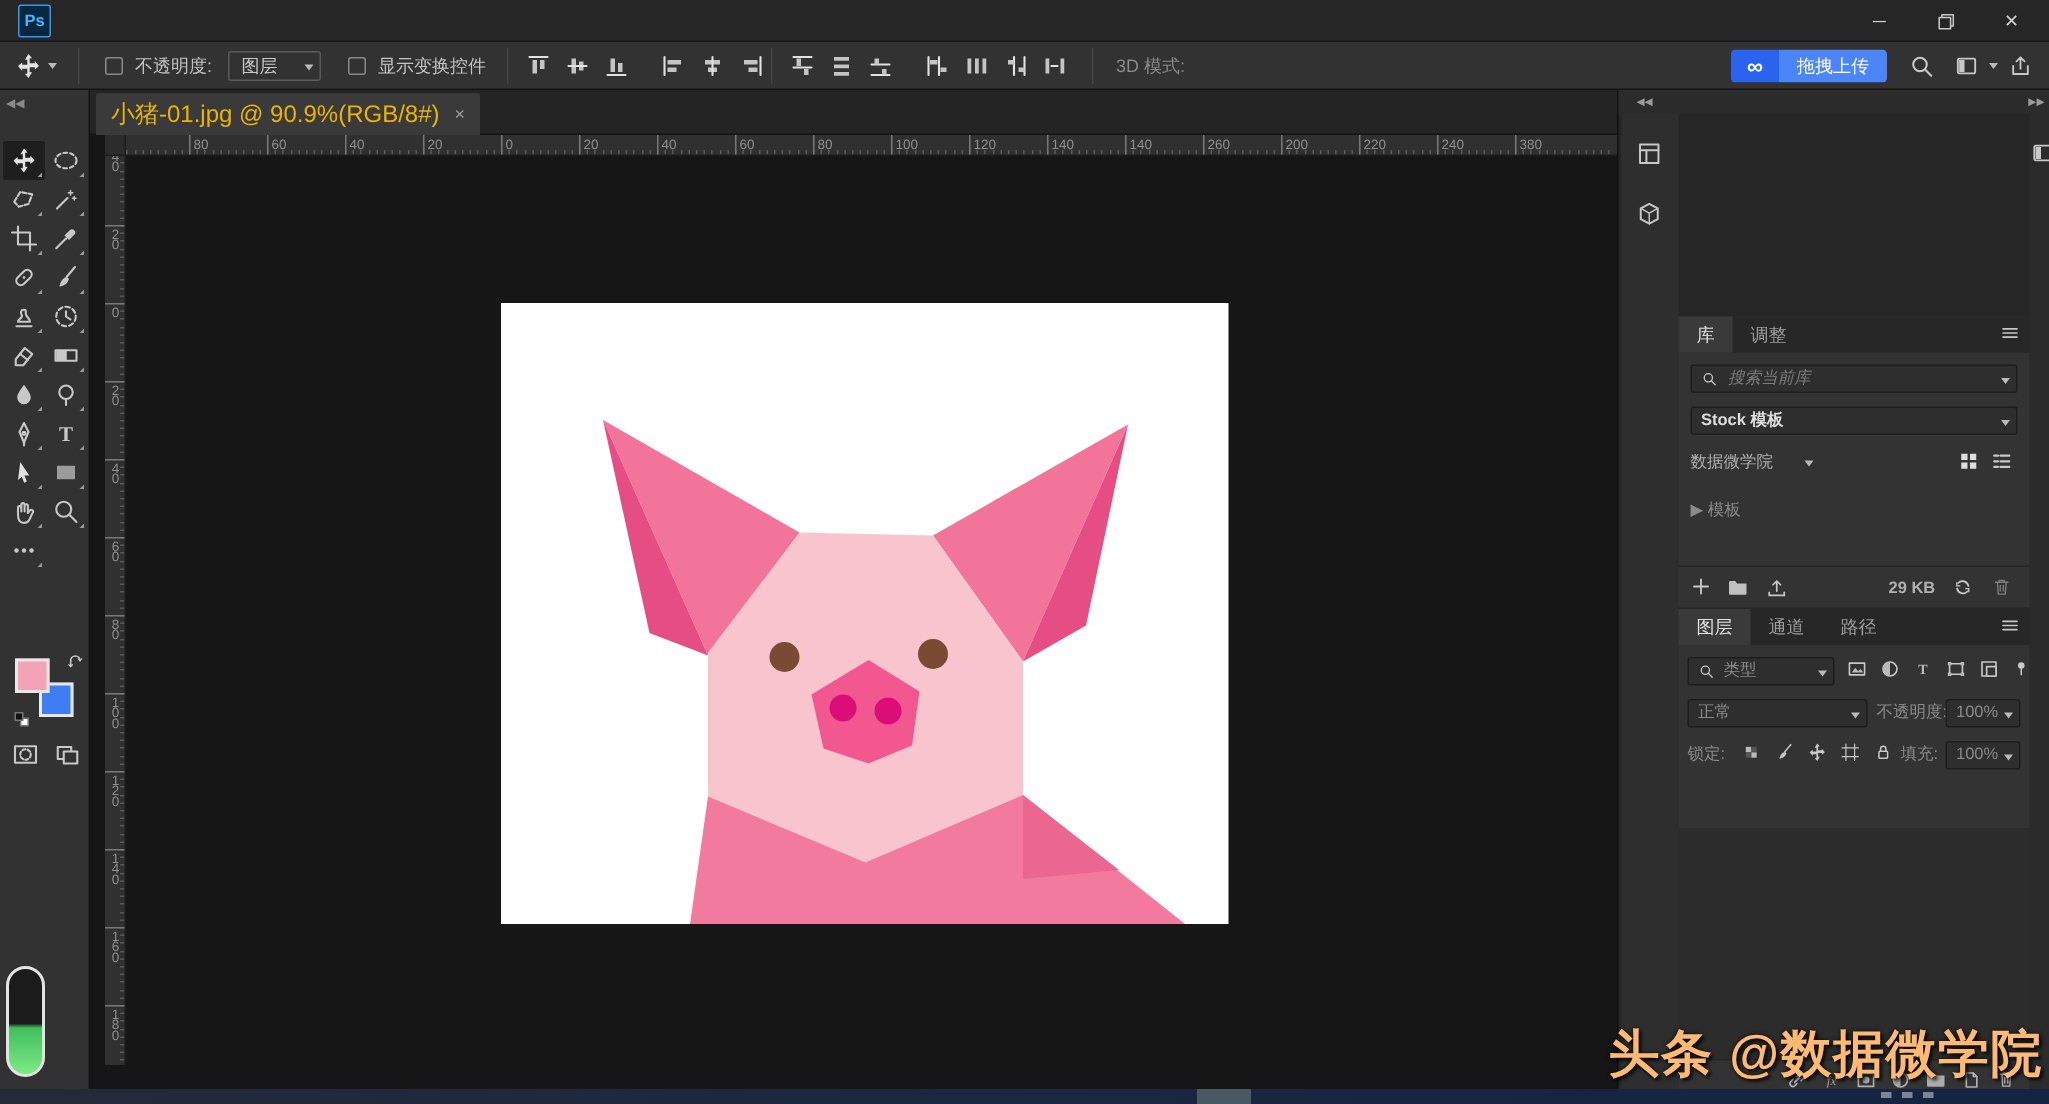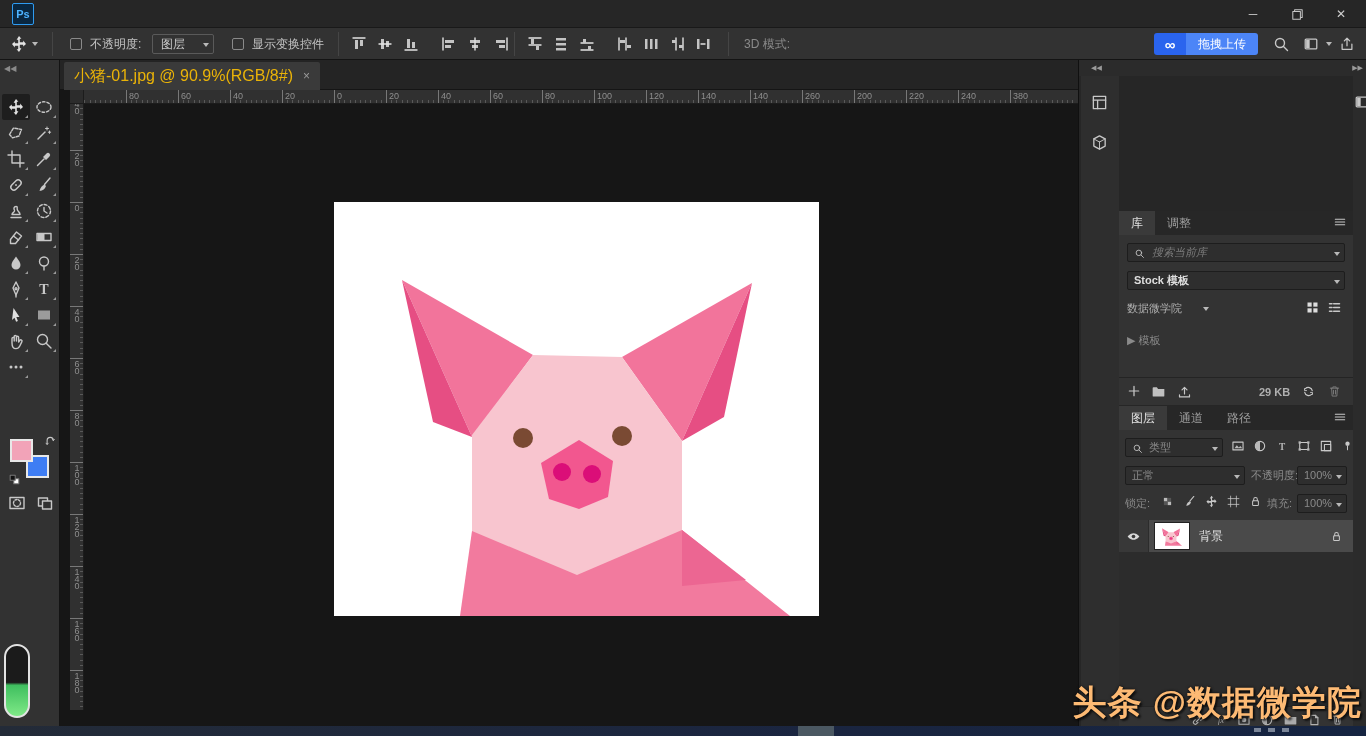--- a/index.html
+++ b/index.html
@@ -1054,42 +1054,20 @@
         <span class="ic abs" style="left:130px;top:89px">
             <svg width="13" height="13" viewBox="0 0 18 18" fill="none" stroke="#c8c8c8" stroke-width="1.4" stroke-linecap="round" stroke-linejoin="round">
               <rect x="5" y="8" width="8" height="6.5" rx="1"></rect>
               <path d="M6.5 8V6a2.5 2.5 0 0 1 5 0v2"></path>
             </svg>
           </span>
         <span class="plbl dim" style="left:148px;top:88px">填充:</span>
         <div id="lp-fill" class="field dim">
           <span>100%</span><span class="chev"></span>
         </div>
-        <div id="layer-row">
-          <div class="eyebox">
-            <span class="ic">
-                <svg width="15" height="15" viewBox="0 0 18 18" fill="none" stroke="#c8c8c8" stroke-width="1.4" stroke-linecap="round" stroke-linejoin="round">
-                  <path d="M2 9s2.8-4 7-4 7 4 7 4-2.8 4-7 4-7-4-7-4z" fill="#d8d8d8" stroke="none"></path>
-                  <circle cx="9" cy="9" r="2.2" fill="#383838" stroke="none"></circle>
-                </svg>
-              </span>
-          </div>
-          <div id="layer-thumb">
-            <svg width="32" height="24" viewBox="-25 -25 535 464">
-                <use href="#pig-art"></use>
-              </svg>
-          </div>
-          <span id="layer-name">背景</span>
-          <span class="ic" style="margin-right:10px">
-              <svg width="13" height="13" viewBox="0 0 18 18" fill="none" stroke="#c8c8c8" stroke-width="1.4" stroke-linecap="round" stroke-linejoin="round">
-                <rect x="5" y="8" width="8" height="6.5" rx="1"></rect>
-                <path d="M6.5 8V6a2.5 2.5 0 0 1 5 0v2"></path>
-              </svg>
-            </span>
-        </div>
         <div id="layers-rest"></div>
         <div id="lp-bottom">
           <span class="ic">
               <svg width="14" height="14" viewBox="0 0 18 18" fill="none" stroke="#c8c8c8" stroke-width="1.4" stroke-linecap="round" stroke-linejoin="round">
                 <path d="M7 11l4-4M5.5 8.5l-2 2a2.5 2.5 0 0 0 3.5 3.5l2-2M12.5 9.5l2-2A2.5 2.5 0 0 0 11 4l-2 2"></path>
               </svg>
             </span>
           <span class="ic">
               <svg width="14" height="14" viewBox="0 0 18 18" fill="none" stroke="#c8c8c8" stroke-width="1.4" stroke-linecap="round" stroke-linejoin="round">
                 <text x="9" y="13" font-size="11" font-style="italic" fill="#b9b9b9" text-anchor="middle" font-family="Liberation Serif,serif">fx</text>

